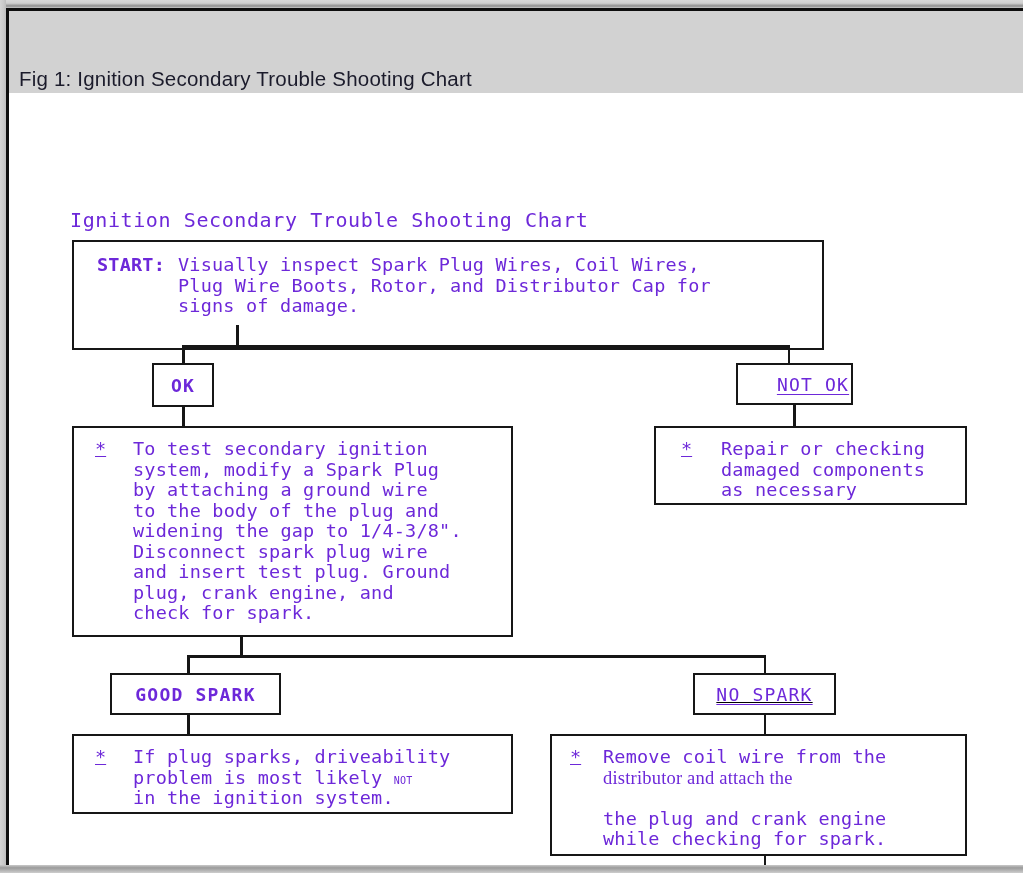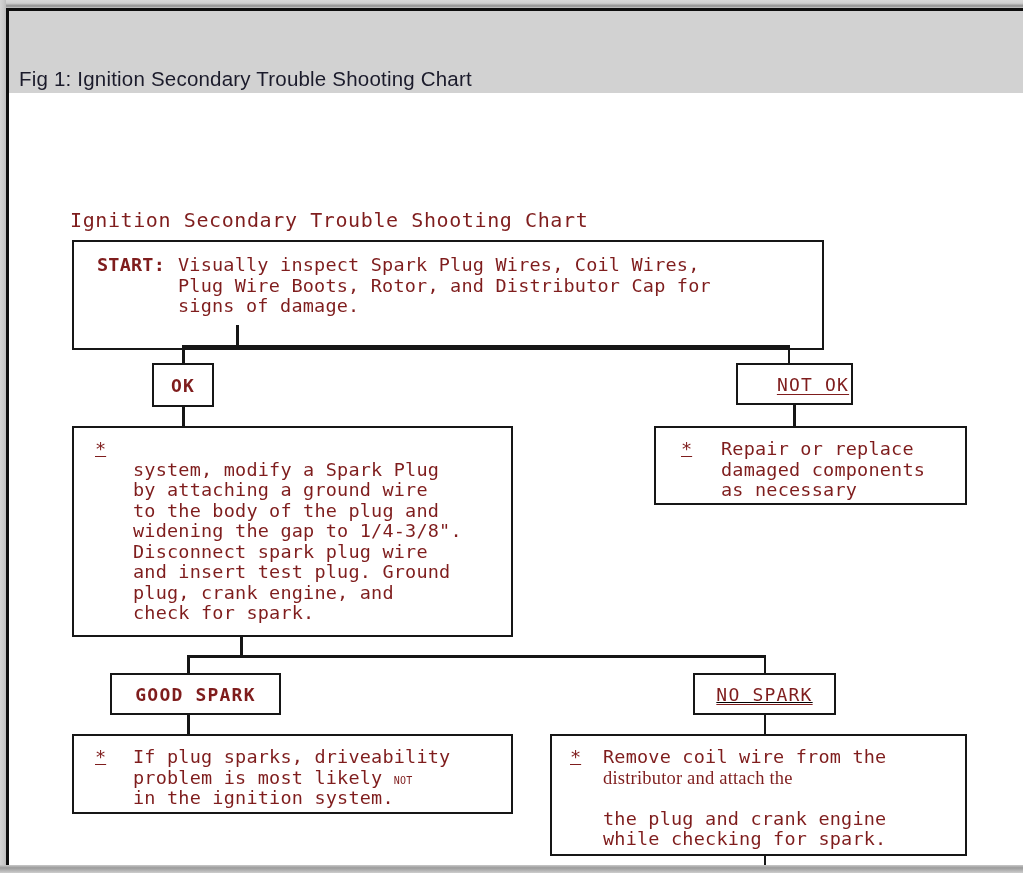--- a/index.html
+++ b/index.html
@@ -73,21 +73,21 @@
   }
 
   
   #chart-area {
     position: absolute;
     left: 0; top: 0;
     width: 1014px; height: 772px;
   }
   .mono {
     font-family: "DejaVu Sans Mono", "Liberation Mono", monospace;
-    color: #7f1d1d;
+    color: #6d28d9;
   }
   #chart-title {
     position: absolute;
     left: 61px;
     top: 115px;
     font-size: 20px;
     letter-spacing: 0.6px;
     white-space: nowrap;
   }
 
@@ -179,33 +179,34 @@
 
       <div class="node label-node" style="left:727px; top:270px; width:117px; height:42px;padding-left:37px;">
         <span class="mono label-underline">NOT OK</span>
       </div>
 
       <div class="conn-v" style="left:173px; top:314px; height:19px;"></div>
       <div class="conn-v" style="left:784px; top:312px; height:21px;"></div>
 
       <div class="node" style="left:63px; top:333px; width:441px; height:211px;">
         <span class="bullet mono" style="left:21px; top:11px;">*</span>
+        <div class="node-text mono" style="left:59px; top:11px;">To test secondary ignition</div>
         <div class="node-text mono" style="left:59px; top:31.5px;">system, modify a Spark Plug</div>
         <div class="node-text mono" style="left:59px; top:52px;">by attaching a ground wire</div>
         <div class="node-text mono" style="left:59px; top:72.5px;">to the body of the plug and</div>
         <div class="node-text mono" style="left:59px; top:93px;">widening the gap to 1/4-3/8".</div>
         <div class="node-text mono" style="left:59px; top:113.5px;">Disconnect spark plug wire</div>
         <div class="node-text mono" style="left:59px; top:134px;">and insert test plug. Ground</div>
         <div class="node-text mono" style="left:59px; top:154.5px;">plug, crank engine, and</div>
         <div class="node-text mono" style="left:59px; top:175px;">check for spark.</div>
       </div>
 
       <div class="node" style="left:645px; top:333px; width:313px; height:79px;">
         <span class="bullet mono" style="left:25px; top:11px;">*</span>
-        <div class="node-text mono" style="left:65px; top:11px;">Repair or replace</div>
+        <div class="node-text mono" style="left:65px; top:11px;">Repair or checking</div>
         <div class="node-text mono" style="left:65px; top:31.5px;">damaged components</div>
         <div class="node-text mono" style="left:65px; top:52px;">as necessary</div>
       </div>
 
       <div class="conn-v" style="left:231px; top:544px; height:18px;"></div>
       <div class="conn-h" style="left:178px; top:562px; width:579px;"></div>
       <div class="conn-v" style="left:178px; top:562px; height:18px;"></div>
       <div class="conn-v" style="left:754.5px; top:562px; height:18px;"></div>
 
       <div class="node label-node" style="left:101px; top:580px; width:171px; height:42px;">

